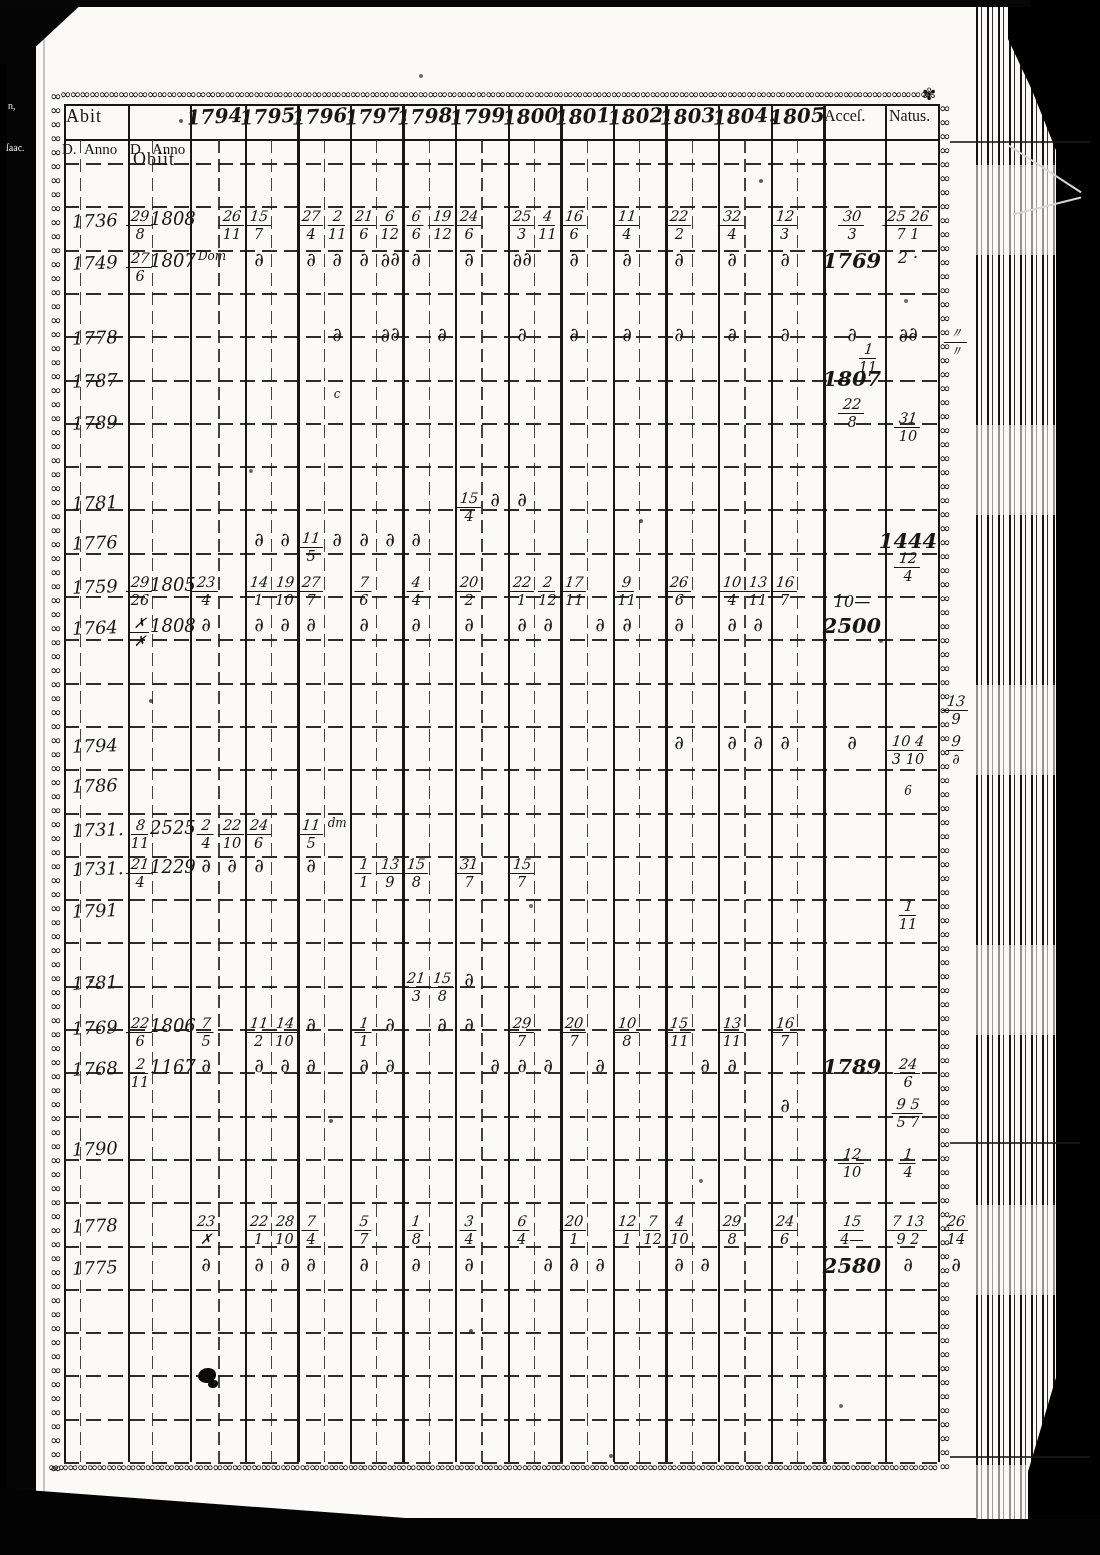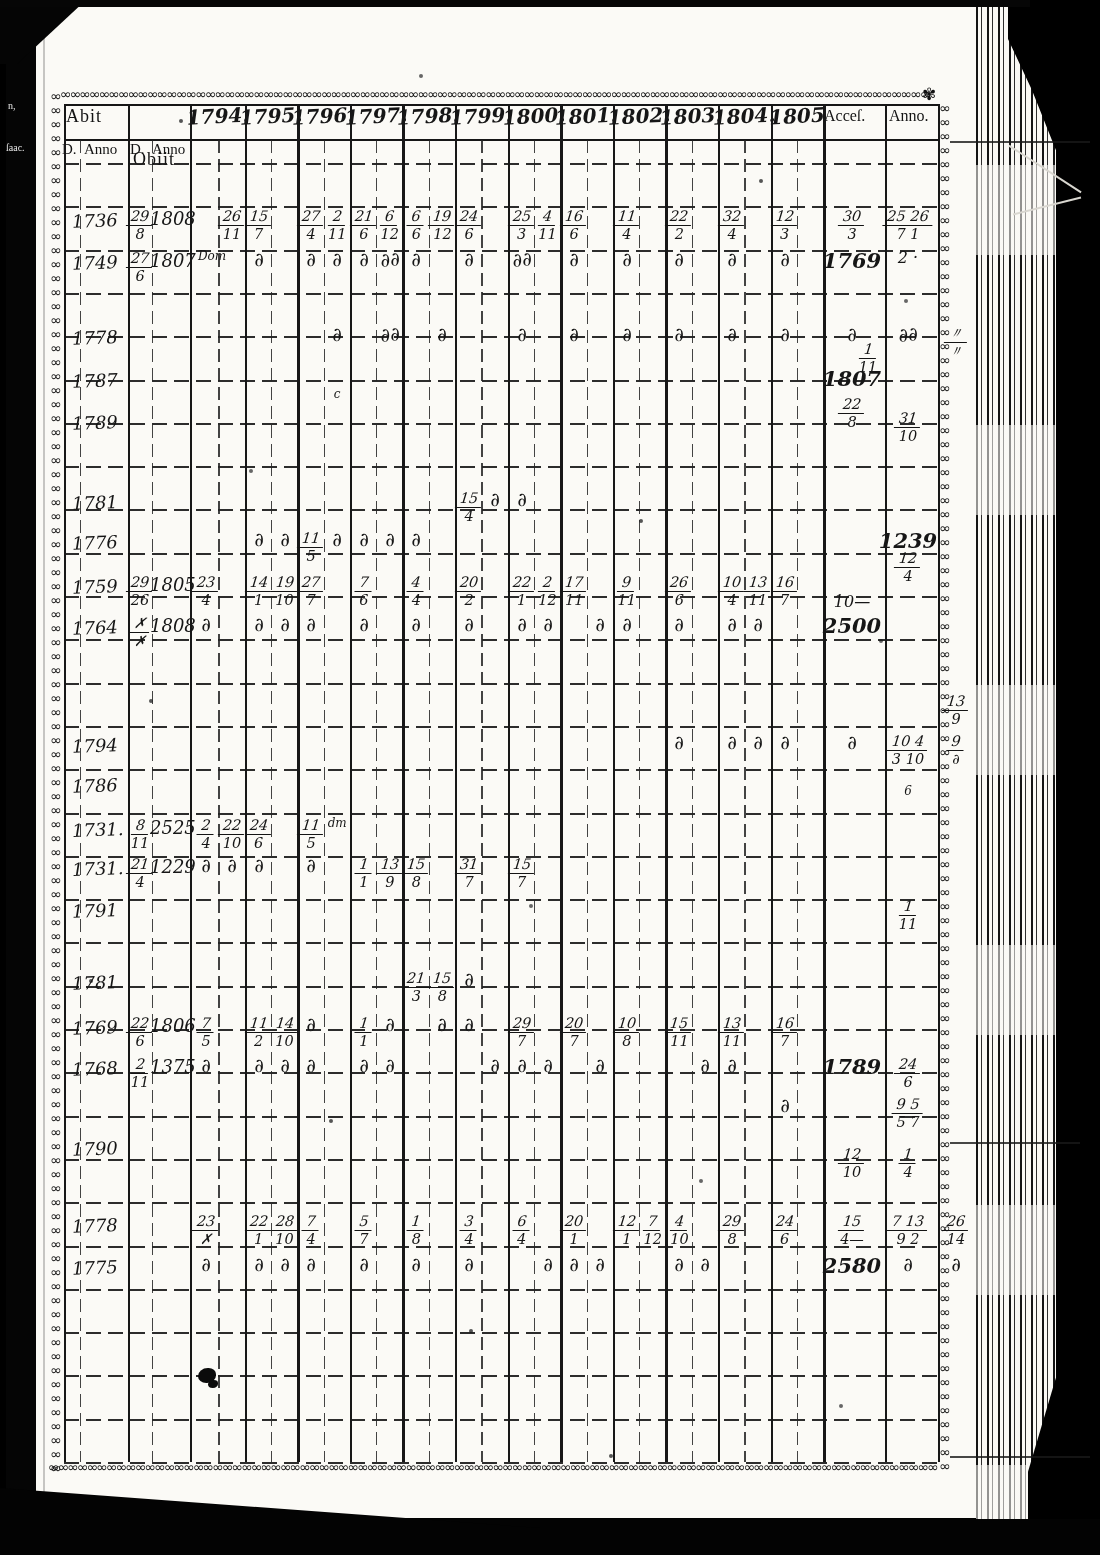--- a/index.html
+++ b/index.html
@@ -71,21 +71,21 @@
 
   <div class="chain" id="chain-top" style="left:60px;top:88px;width:880px;height:15px;">∞∞∞∞∞∞∞∞∞∞∞∞∞∞∞∞∞∞∞∞∞∞∞∞∞∞∞∞∞∞∞∞∞∞∞∞∞∞∞∞∞∞∞∞∞∞∞∞∞∞∞∞∞∞∞∞∞∞∞∞∞∞∞∞∞∞∞∞∞∞∞∞∞∞∞∞∞∞∞∞∞∞∞∞∞∞∞∞∞∞</div>
   <div class="chain v" id="chain-left" style="left:48px;top:88px;height:1390px;">∞∞∞∞∞∞∞∞∞∞∞∞∞∞∞∞∞∞∞∞∞∞∞∞∞∞∞∞∞∞∞∞∞∞∞∞∞∞∞∞∞∞∞∞∞∞∞∞∞∞∞∞∞∞∞∞∞∞∞∞∞∞∞∞∞∞∞∞∞∞∞∞∞∞∞∞∞∞∞∞∞∞∞∞∞∞∞∞∞∞∞∞∞∞∞∞∞∞∞∞∞∞∞∞∞∞∞∞∞∞∞∞∞∞∞∞∞∞∞∞</div>
   <div class="chain v" id="chain-right" style="left:937px;top:100px;height:1378px;">∞∞∞∞∞∞∞∞∞∞∞∞∞∞∞∞∞∞∞∞∞∞∞∞∞∞∞∞∞∞∞∞∞∞∞∞∞∞∞∞∞∞∞∞∞∞∞∞∞∞∞∞∞∞∞∞∞∞∞∞∞∞∞∞∞∞∞∞∞∞∞∞∞∞∞∞∞∞∞∞∞∞∞∞∞∞∞∞∞∞∞∞∞∞∞∞∞∞∞∞∞∞∞∞∞∞∞∞∞∞∞∞∞∞∞∞∞∞∞</div>
   <div class="chain" id="chain-bottom" style="left:48px;top:1461px;width:904px;height:15px;">∞∞∞∞∞∞∞∞∞∞∞∞∞∞∞∞∞∞∞∞∞∞∞∞∞∞∞∞∞∞∞∞∞∞∞∞∞∞∞∞∞∞∞∞∞∞∞∞∞∞∞∞∞∞∞∞∞∞∞∞∞∞∞∞∞∞∞∞∞∞∞∞∞∞∞∞∞∞∞∞∞∞∞∞∞∞∞∞∞∞∞∞</div>
   <div class="rosette" style="left:922px;top:84px;">✾</div>
 
   <div class="printed" style="left:66px;top:106px;font-size:18px;letter-spacing:1px;">Abit</div>
   <div class="printed" style="left:133px;top:106px;font-size:18px;letter-spacing:1px;margin-top:43px;">Obiit</div>
   <div class="printed" style="left:824px;top:107px;font-size:16px;">Acceſ.</div>
-  <div class="printed" style="left:889px;top:107px;font-size:16px;">Anno.</div>
+  <div class="printed" style="left:889px;top:107px;font-size:16px;">Natus.</div>
   <div class="printed" style="left:62px;top:141px;font-size:15px;">D.</div>
   <div class="printed" style="left:84px;top:141px;font-size:15px;">Anno</div>
   <div class="printed" style="left:130px;top:141px;font-size:15px;">D.</div>
   <div class="printed" style="left:152px;top:141px;font-size:15px;">Anno</div>
 
   <div id="grid">
       <div class="hsolid" style="left: 64px; top: 104px; width: 874px;"></div>
       <div class="hsolid" style="left: 64px; top: 139px; width: 874px;"></div>
       <div class="hline" style="top: 163px;"></div>
       <div class="hline" style="top: 206.3px;"></div>
@@ -317,21 +317,21 @@
       <div class="cell" style="left: 284.6px; top: 530px;"><div class="ditto hw">∂</div></div>
       <div class="cell" style="left: 311.2px; top: 530px;"><div class="frac hw">
           <div class="ft">11</div>
           <div class="fb">5</div>
         </div></div>
       <div class="cell" style="left: 337.2px; top: 530px;"><div class="ditto hw">∂</div></div>
       <div class="cell" style="left: 363.8px; top: 530px;"><div class="ditto hw">∂</div></div>
       <div class="cell" style="left: 389.8px; top: 530px;"><div class="ditto hw">∂</div></div>
       <div class="cell" style="left: 416.4px; top: 530px;"><div class="ditto hw">∂</div></div>
       <div class="cell" style="left: 908px; top: 530px;">
-        <div class="big hw">1239</div>
+        <div class="big hw">1444</div>
       </div>
       <div class="cell" style="left: 908px; top: 550px;"><div class="frac hw">
           <div class="ft">12</div>
           <div class="fb">4</div>
         </div></div>
       <div class="rowyear hw" style="left: 72px; top: 576px;">1759</div>
       <div class="cell" style="left: 140px; top: 574px;"><div class="frac hw">
           <div class="ft">29</div>
           <div class="fb">26</div>
         </div></div>
@@ -562,21 +562,21 @@
         </div></div>
       <div class="cell" style="left: 784.6px; top: 1015px;"><div class="frac hw">
           <div class="ft">16</div>
           <div class="fb">7</div>
         </div></div>
       <div class="rowyear hw" style="left: 72px; top: 1058px;">1768</div>
       <div class="cell" style="left: 140px; top: 1056px;"><div class="frac hw">
           <div class="ft">2</div>
           <div class="fb">11</div>
         </div></div>
-      <div class="cell rowyear hw" style="left: 150px; top: 1058px; transform: none;">1375</div>
+      <div class="cell rowyear hw" style="left: 150px; top: 1058px; transform: none;">1167</div>
       <div class="cell" style="left: 206px; top: 1056px;"><div class="ditto hw">∂</div></div>
       <div class="cell" style="left: 258.6px; top: 1056px;"><div class="ditto hw">∂</div></div>
       <div class="cell" style="left: 284.6px; top: 1056px;"><div class="ditto hw">∂</div></div>
       <div class="cell" style="left: 311.2px; top: 1056px;"><div class="ditto hw">∂</div></div>
       <div class="cell" style="left: 363.8px; top: 1056px;"><div class="ditto hw">∂</div></div>
       <div class="cell" style="left: 389.8px; top: 1056px;"><div class="ditto hw">∂</div></div>
       <div class="cell" style="left: 495px; top: 1056px;"><div class="ditto hw">∂</div></div>
       <div class="cell" style="left: 521.6px; top: 1056px;"><div class="ditto hw">∂</div></div>
       <div class="cell" style="left: 547.6px; top: 1056px;"><div class="ditto hw">∂</div></div>
       <div class="cell" style="left: 600.2px; top: 1056px;"><div class="ditto hw">∂</div></div>

